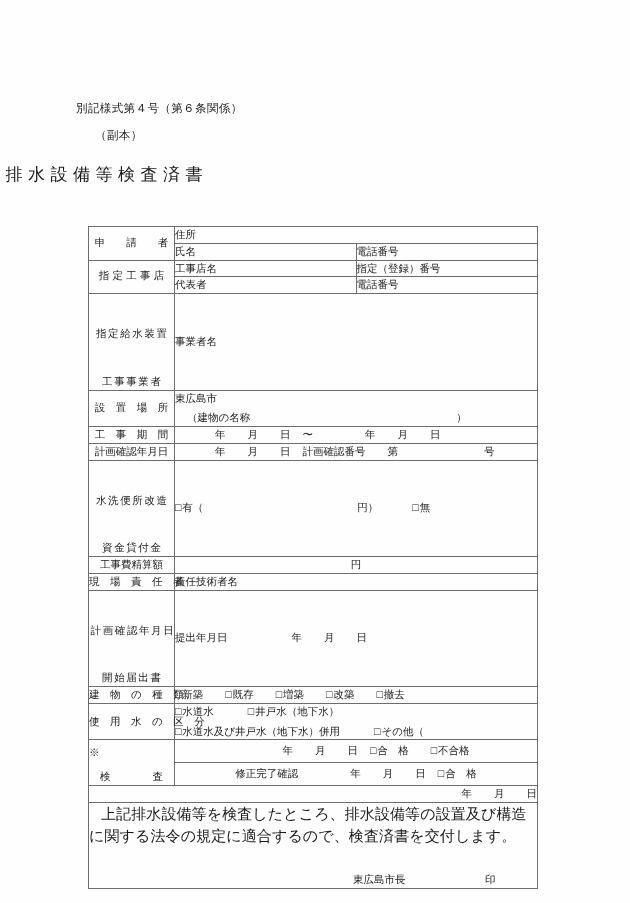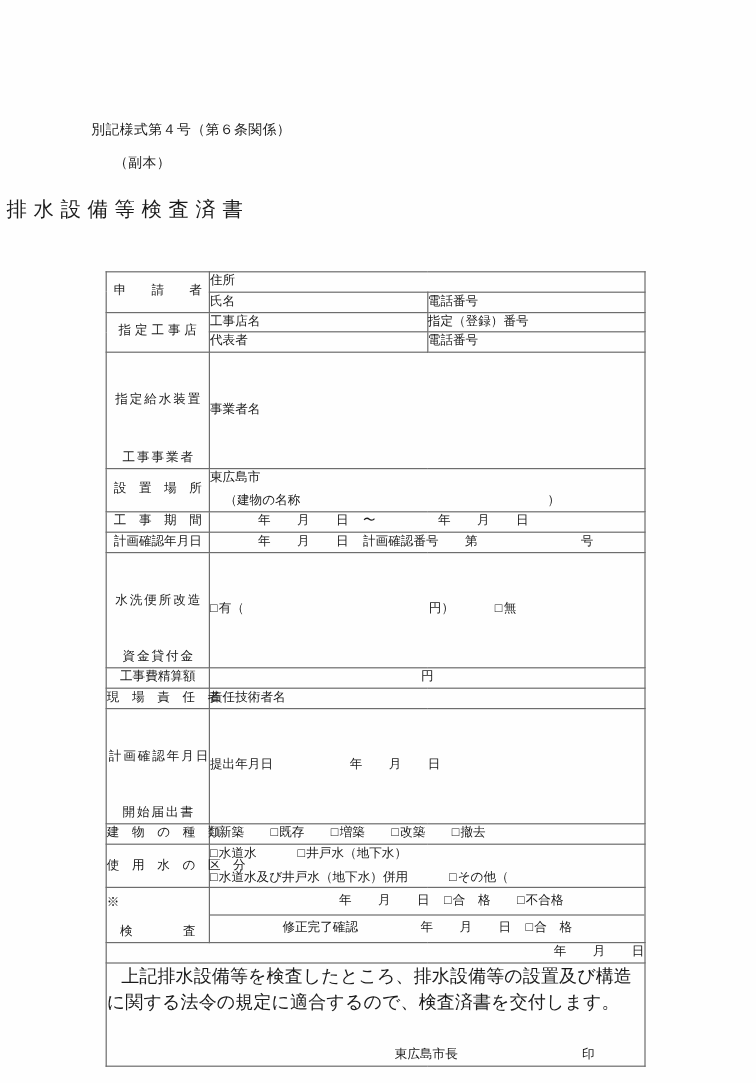--- a/index.html
+++ b/index.html
@@ -156,21 +156,21 @@
     letter-spacing: 0.1px;
   }
   .sign-row {
     margin-top: 24px;
     position: relative;
     height: 16px;
     font-size: 10.5px;
   }
   .sign-name {
     position: absolute;
-    left: 240px;
+    left: 264px;
     top: 0;
     white-space: nowrap;
     text-align: right;
   }
   .sign-seal {
     position: absolute;
     left: 396px;
     top: 0;
   }
   .datetail {

